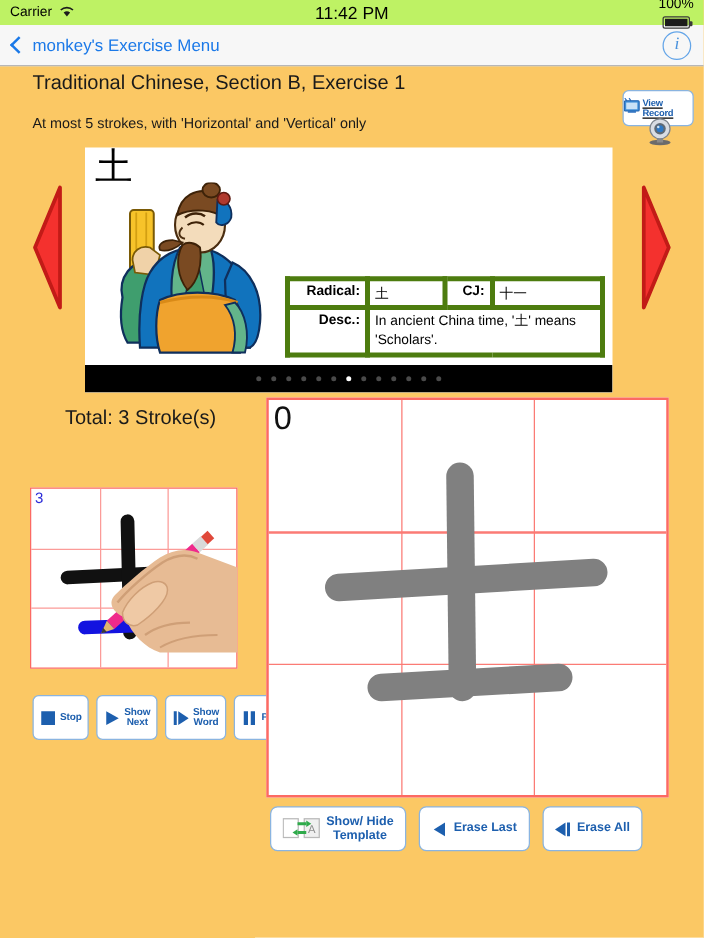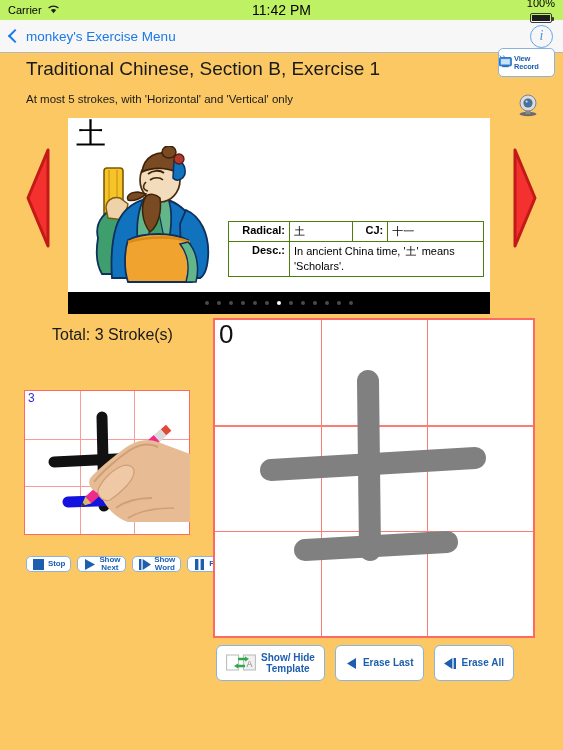--- a/index.html
+++ b/index.html
@@ -102,41 +102,42 @@
     font-style: italic;
     font-size: 14px;
     cursor: pointer;
     z-index: 2;
   }
 
   
   .exercise-title {
     position: absolute;
     left: 26px; top: 58px;
-    font-size: 19px;
+    font-size: 16px;
     color: #1a1a1a;
   }
   .exercise-sub {
     position: absolute;
     left: 26px; top: 93px;
     font-size: 11.5px;
     color: #1a1a1a;
   }
 
   .view-record {
     position: absolute;
-    right: 8px; top: 48px;
+    right: 8px; top: 72px;
     width: 57px; height: 29px;
     background: #ffffff;
     border: 1px solid #8ab4e0;
     border-radius: 5px;
     display: flex; align-items: center; justify-content: flex-end;
     gap: 2px;
     cursor: pointer;
     box-sizing: border-box;
+    text-decoration: underline;
   }
   .vr-label {
     font-size: 7.5px; font-weight: bold; color: #1d5fae;
     line-height: 1.05; letter-spacing: -0.2px;
   }
   .tv-icon { flex: 0 0 auto; }
 
   .webcam-icon {
     position: absolute;
     right: 22px; top: 93px;
@@ -175,21 +176,21 @@
   .info-table {
     position: absolute;
     left: 160px; top: 103px;
     width: 256px;
     border-collapse: collapse;
     font-size: 11px;
     color: #000;
     background: #fff;
   }
   .info-table td {
-    border: 1px solid #4d7c0f;
+    border: 4px solid #4d7c0f;
     padding: 2px 4px;
     vertical-align: top;
   }
   .lbl-cell {
     font-weight: bold;
     text-align: right;
     white-space: nowrap;
     width: 52px;
   }
   .cj-lbl { font-weight: bold; text-align: right; white-space: nowrap; width: 26px; }
@@ -246,21 +247,21 @@
   
   .pb-row {
     position: absolute;
     left: 26px; top: 556px;
     display: flex; gap: 6px;
   }
   .pb-btn {
     background: #fff;
     border: 1px solid #8ab4e0;
     border-radius: 5px;
-    height: 16px;
+    height: 36px;
     display: flex; align-items: center; justify-content: center;
     gap: 3px;
     padding: 0 5px;
     cursor: pointer;
     box-sizing: border-box;
   }
   .pb-txt {
     font-size: 8px; font-weight: bold; color: #1d5fae;
     line-height: 1.05; text-align: center; letter-spacing: -0.1px;
   }

